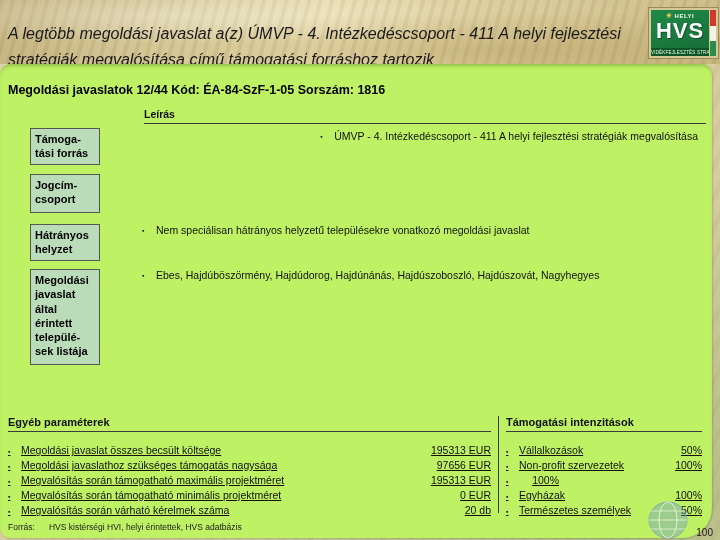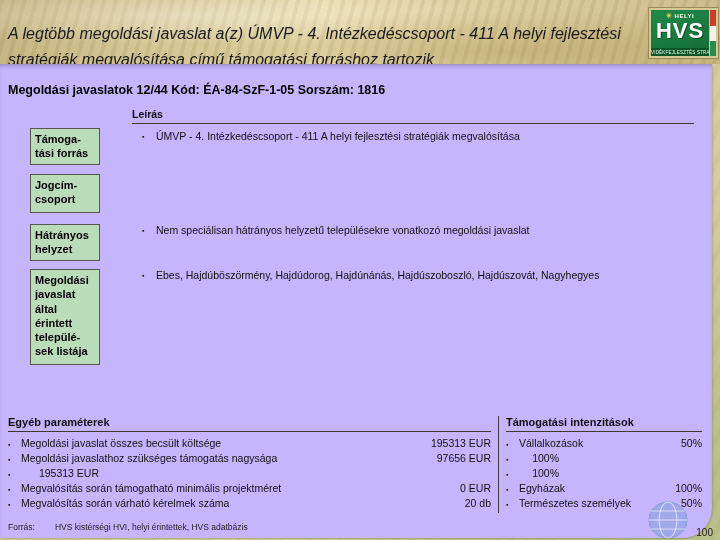--- a/index.html
+++ b/index.html
@@ -45,61 +45,61 @@
   .logo-main { flex:1; text-align:center; color:#fff; font-weight:bold;
     font-size:22px; line-height:0.95; letter-spacing:1px; text-shadow:1px 1px 1px rgba(0,0,0,.35); }
   .logo-bottom { background:rgba(0,50,18,.45); color:#eaffea; font-size:4.5px;
     letter-spacing:.2px; text-align:center; padding:1.5px 0; white-space:nowrap; }
   .flag-stripe { width:6px; margin-left:1px;
     background:linear-gradient(to bottom,#cf3a2a 0 34%, #f4f1e6 34% 67%, #2c8a4a 67% 100%); }
 
   
   .panel {
     position:absolute; left:0; top:64px; width:712px; height:474px;
-    background:#c4b5fd; border-radius:0; border-bottom-right-radius:30px;
+    background:#bef264; border-radius:10px; border-bottom-right-radius:30px;
     box-shadow: inset 0 4px 5px -3px rgba(0,0,0,.30), 1px 1px 2px rgba(0,0,0,.15);
   }
   .slide-title { position:absolute; left:8px; top:19px; font-size:12.5px; font-weight:bold; color:#000; }
 
   .leiras-header {
-    position:absolute; left:132px; top:44px; width:562px;
+    position:absolute; left:144px; top:44px; width:562px;
     font-size:10.5px; font-weight:bold; padding-bottom:3px;
     border-bottom:1px solid #3a3a3a;
   }
 
   .desc-label {
     position:absolute; left:30px; width:70px;
     background:#badcb8; border:1px solid #55584e;
     font-size:11px; font-weight:bold; line-height:1.3;
     padding:3px 4px; white-space:pre-line; color:#000;
   }
   .box1 { top:64px;  min-height:37px; }
   .box2 { top:110px; min-height:39px; }
   .box3 { top:160px; min-height:35px; }
   .box4 { top:205px; min-height:96px; }
 
   .bullet-row { position:absolute; left:142px; width:556px; display:flex; font-size:10.5px; line-height:1.3; }
   .bullet-row .bullet { flex:0 0 14px; font-size:7px; padding-top:2px; color:#222; }
-  .t1 { top:66px; } .t2 { top:112px; } .t3 { top:160px; } .t4 { top:205px; }
+  .t1 { top:66px;justify-content:flex-end; } .t2 { top:112px; } .t3 { top:160px; } .t4 { top:205px; }
 
   
   .sec-header { font-size:11px; font-weight:bold; padding-bottom:3px; border-bottom:1px solid #3a3a3a; }
   .params  { position:absolute; left:8px;  top:352px; width:483px; }
   .intens  { position:absolute; left:506px; top:352px; width:196px; }
   .v-divider { position:absolute; left:498px; top:352px; width:1px; height:97px; background:#3a3a3a; }
 
-  .data-rows { margin-top:5px; }
+  .data-rows { margin-top:12px;text-decoration:underline; }
   .data-row { display:flex; align-items:baseline; height:15px; font-size:10.5px; }
   .data-row .bullet { flex:0 0 13px; font-size:7px; color:#222; }
   .data-row .p-label { flex:1; }
   .data-row .p-value { text-align:right; white-space:nowrap; }
   .params .p-value { min-width:78px; }
   .intens .p-value { min-width:40px; }
 
-  .footer-src { position:absolute; left:8px; top:458px; font-size:8.5px; color:#222; display:flex; gap:20px; }
+  .footer-src { position:absolute; left:8px; top:458px; font-size:8.5px; color:#222; display:flex; gap:14px; }
 
   
   .globe { position:absolute; left:648px; top:437px; width:40px; height:38px; opacity:.75; }
   .page-num { position:absolute; right:7px; bottom:2px; font-size:10px; color:#1a1a1a; }
 </style>
 </head>
 <body>
 
 <div class="top-band">
   <div class="top-title">A legtöbb megoldási javaslat a(z) ÚMVP - 4. Intézkedéscsoport - 411 A helyi fejlesztési stratégiák megvalósítása című támogatási forráshoz tartozik</div>
@@ -157,20 +157,21 @@
         <span class="p-label">Megoldási javaslat összes becsült költsége</span>
         <span class="p-value">195313 EUR</span>
       </div>
       <div class="data-row">
         <span class="bullet">▪</span>
         <span class="p-label">Megoldási javaslathoz szükséges támogatás nagysága</span>
         <span class="p-value">97656 EUR</span>
       </div>
       <div class="data-row">
         <span class="bullet">▪</span>
+        <span class="p-label">Megvalósítás során támogatható maximális projektméret</span>
         <span class="p-value">195313 EUR</span>
       </div>
       <div class="data-row">
         <span class="bullet">▪</span>
         <span class="p-label">Megvalósítás során támogatható minimális projektméret</span>
         <span class="p-value">0 EUR</span>
       </div>
       <div class="data-row">
         <span class="bullet">▪</span>
         <span class="p-label">Megvalósítás során várható kérelmek száma</span>
@@ -184,20 +185,21 @@
   <section class="intens">
     <div class="sec-header">Támogatási intenzitások</div>
     <div class="data-rows">
       <div class="data-row">
         <span class="bullet">▪</span>
         <span class="p-label">Vállalkozások</span>
         <span class="p-value">50%</span>
       </div>
       <div class="data-row">
         <span class="bullet">▪</span>
+        <span class="p-label">Non-profit szervezetek</span>
         <span class="p-value">100%</span>
       </div>
       <div class="data-row">
         <span class="bullet">▪</span>
         <span class="p-value">100%</span>
       </div>
       <div class="data-row">
         <span class="bullet">▪</span>
         <span class="p-label">Egyházak</span>
         <span class="p-value">100%</span>

